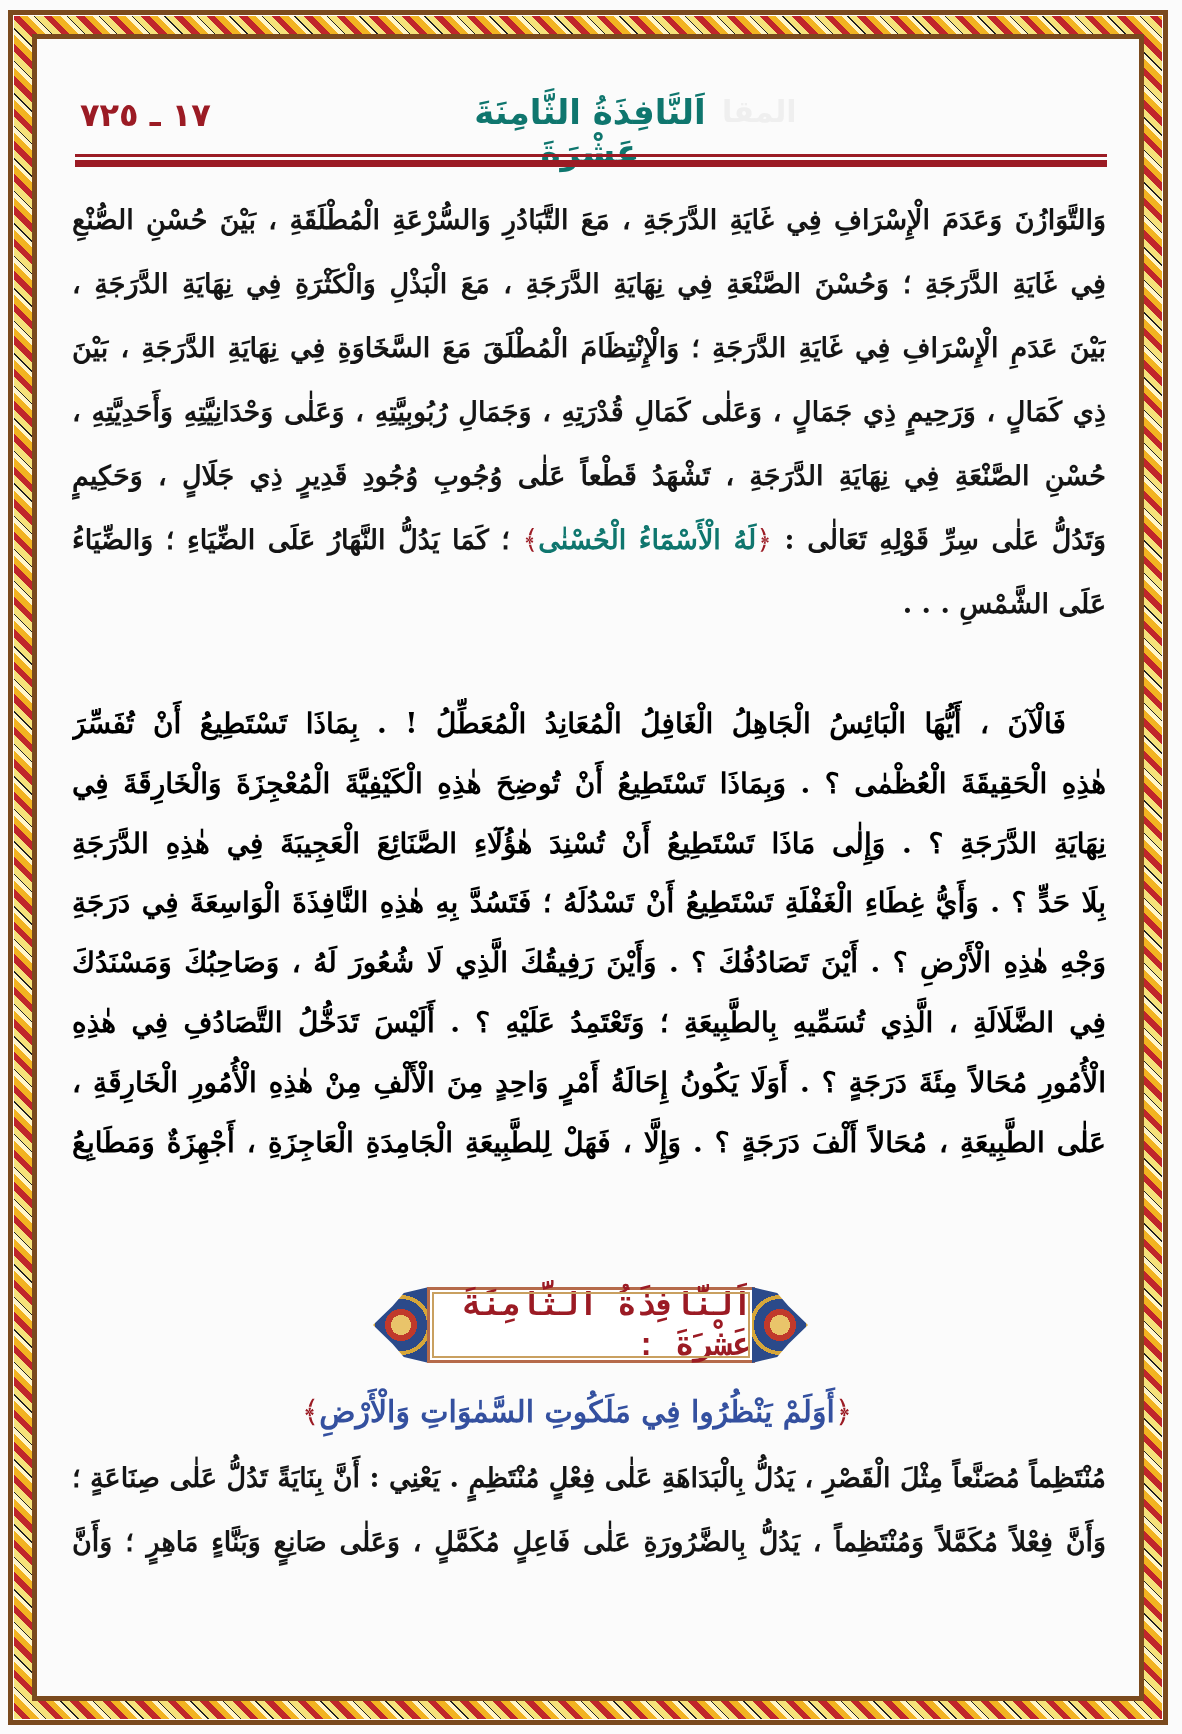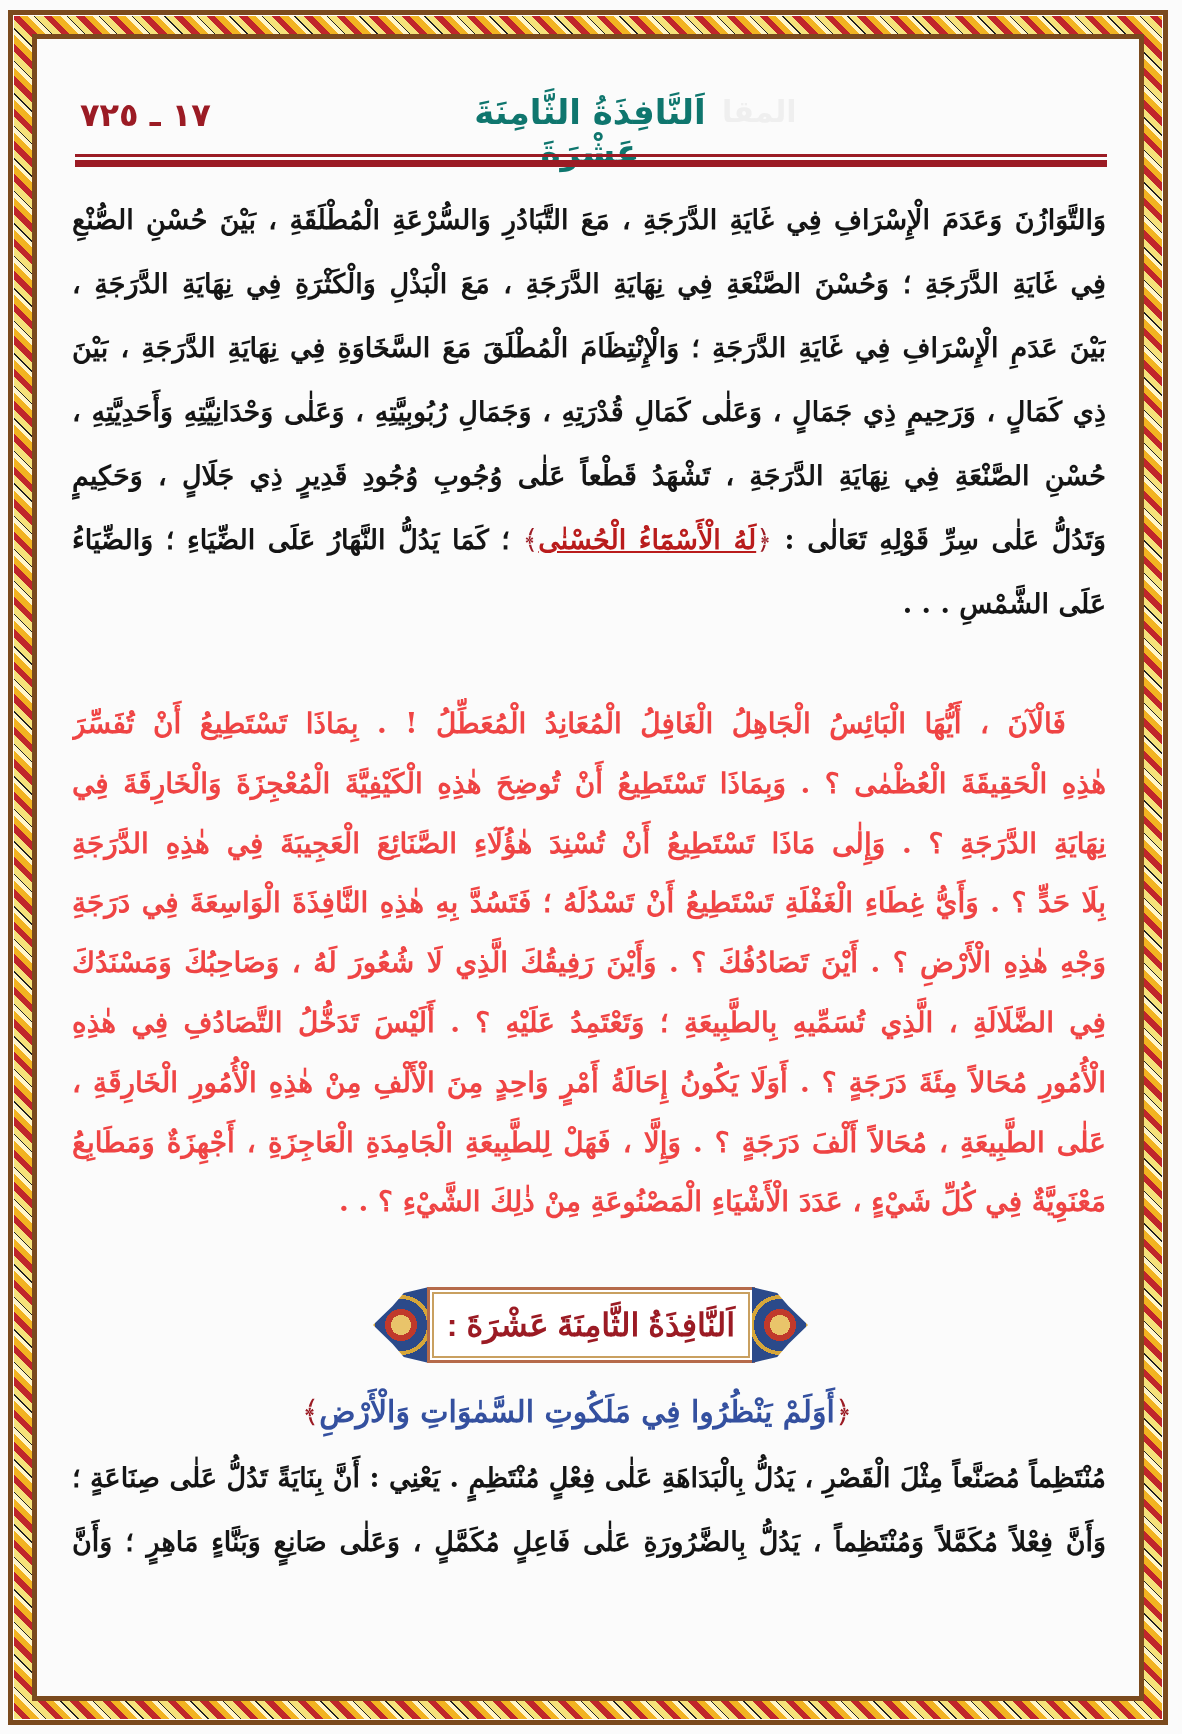--- a/index.html
+++ b/index.html
@@ -37,38 +37,38 @@
     position: absolute; left: 72px; width: 1034px; direction: rtl; text-align: justify;
     text-align-last: right;
     font-family: "DejaVu Serif", serif; font-size: 27px; font-weight: bold;
   }
   .line {
     display: block; height: 64px; line-height: 64px; white-space: nowrap; text-align: justify;
     text-align-last: justify; overflow: hidden;
   }
   .line.last { text-align-last: right; }
   .black { color: #151515; }
-  .red { color: #ef4444; }
-  .blue { color: #b91c1c; text-decoration: underline; }
+  .red { color: #000000; }
+  .blue { color: #0f766e; }
   .orn-br { color: #9b1b24; font-weight: normal; }
   .red-block .line { height: 59.8px; line-height: 59.8px; font-size: 28px; }
   .section-box-wrap {
     position: absolute; left: 373px; top: 1287px; width: 435px; height: 76px;
   }
   .orn-left, .orn-right {
     position: absolute; top: 0; width: 56px; height: 76px;
     background: radial-gradient(circle at 50% 50%, #e9c46a 0 10px, #c0392b 10px 16px, #2b4a8a 16px 26px, #d6a63a 26px 30px, #2b4a8a 30px);
   }
   .orn-left { left: 0; clip-path: polygon(100% 0, 55% 8%, 35% 25%, 0 50%, 35% 75%, 55% 92%, 100% 100%); }
   .orn-right { right: 0; clip-path: polygon(0 0, 45% 8%, 65% 25%, 100% 50%, 65% 75%, 45% 92%, 0 100%); }
   .section-box {
     position: absolute; left: 54px; top: 0; width: 328px; height: 76px; box-sizing: border-box;
     border: 3px solid #b56a4a; outline: 2px solid #c9a060; outline-offset: -7px; background: #fff;
     display: flex; align-items: center; justify-content: center;
-    direction: rtl; color: #9b1b24; font-family: Liberation Sans, sans-serif; font-weight: bold; font-size: 32px;
+    direction: rtl; color: #9b1b24; font-family: Liberation Mono, monospace; font-weight: bold; font-size: 32px;
   }
   .verse {
     position: absolute; left: 60px; width: 1034px; top: 1382px; height: 60px; line-height: 60px;
     text-align: center; direction: rtl; font-family: "DejaVu Serif", serif; font-weight: bold; font-size: 30px; color: #34509f;
   }
   .bracket { color: #9b1b24; font-weight: normal; }
 </style>
 </head>
 <body>
 
@@ -94,21 +94,20 @@
 
 <div class="text-block red red-block" style="top:694px;">
   <span class="line" style="padding-right:40px;box-sizing:border-box;">فَالْآنَ ، أَيُّهَا الْبَائِسُ الْجَاهِلُ الْغَافِلُ الْمُعَانِدُ الْمُعَطِّلُ ! . بِمَاذَا تَسْتَطِيعُ أَنْ تُفَسِّرَ</span>
   <span class="line">هٰذِهِ الْحَقِيقَةَ الْعُظْمٰى ؟ . وَبِمَاذَا تَسْتَطِيعُ أَنْ تُوضِحَ هٰذِهِ الْكَيْفِيَّةَ الْمُعْجِزَةَ وَالْخَارِقَةَ فِي</span>
   <span class="line">نِهَايَةِ الدَّرَجَةِ ؟ . وَإِلٰى مَاذَا تَسْتَطِيعُ أَنْ تُسْنِدَ هٰؤُلَٓاءِ الصَّنَائِعَ الْعَجِيبَةَ فِي هٰذِهِ الدَّرَجَةِ</span>
   <span class="line">بِلَا حَدٍّ ؟ . وَأَيُّ غِطَاءِ الْغَفْلَةِ تَسْتَطِيعُ أَنْ تَسْدُلَهُ ؛ فَتَسُدَّ بِهِ هٰذِهِ النَّافِذَةَ الْوَاسِعَةَ فِي دَرَجَةِ</span>
   <span class="line">وَجْهِ هٰذِهِ الْأَرْضِ ؟ . أَيْنَ تَصَادُفُكَ ؟ . وَأَيْنَ رَفِيقُكَ الَّذِي لَا شُعُورَ لَهُ ، وَصَاحِبُكَ وَمَسْنَدُكَ</span>
   <span class="line">فِي الضَّلَالَةِ ، الَّذِي تُسَمِّيهِ بِالطَّبِيعَةِ ؛ وَتَعْتَمِدُ عَلَيْهِ ؟ . أَلَيْسَ تَدَخُّلُ التَّصَادُفِ فِي هٰذِهِ</span>
   <span class="line">الْأُمُورِ مُحَالاً مِئَةَ دَرَجَةٍ ؟ . أَوَلَا يَكُونُ إِحَالَةُ أَمْرٍ وَاحِدٍ مِنَ الْأَلْفِ مِنْ هٰذِهِ الْأُمُورِ الْخَارِقَةِ ،</span>
   <span class="line">عَلٰى الطَّبِيعَةِ ، مُحَالاً أَلْفَ دَرَجَةٍ ؟ . وَإِلَّا ، فَهَلْ لِلطَّبِيعَةِ الْجَامِدَةِ الْعَاجِزَةِ ، أَجْهِزَةٌ وَمَطَابِعُ</span>
-  <span class="line last">مَعْنَوِيَّةٌ فِي كُلِّ شَيْءٍ ، عَدَدَ الْأَشْيَاءِ الْمَصْنُوعَةِ مِنْ ذٰلِكَ الشَّيْءِ ؟ . .</span>
 </div>
 
 <div class="section-box-wrap">
   <div class="orn-left"></div>
   <div class="section-box">اَلنَّافِذَةُ الثَّامِنَةَ عَشْرَةَ :</div>
   <div class="orn-right"></div>
 </div>
 
 <div class="verse"><span class="bracket">﴿</span><span>أَوَلَمْ يَنْظُرُوا فِي مَلَكُوتِ السَّمٰوَاتِ وَالْأَرْضِ</span><span class="bracket">﴾</span></div>
 

